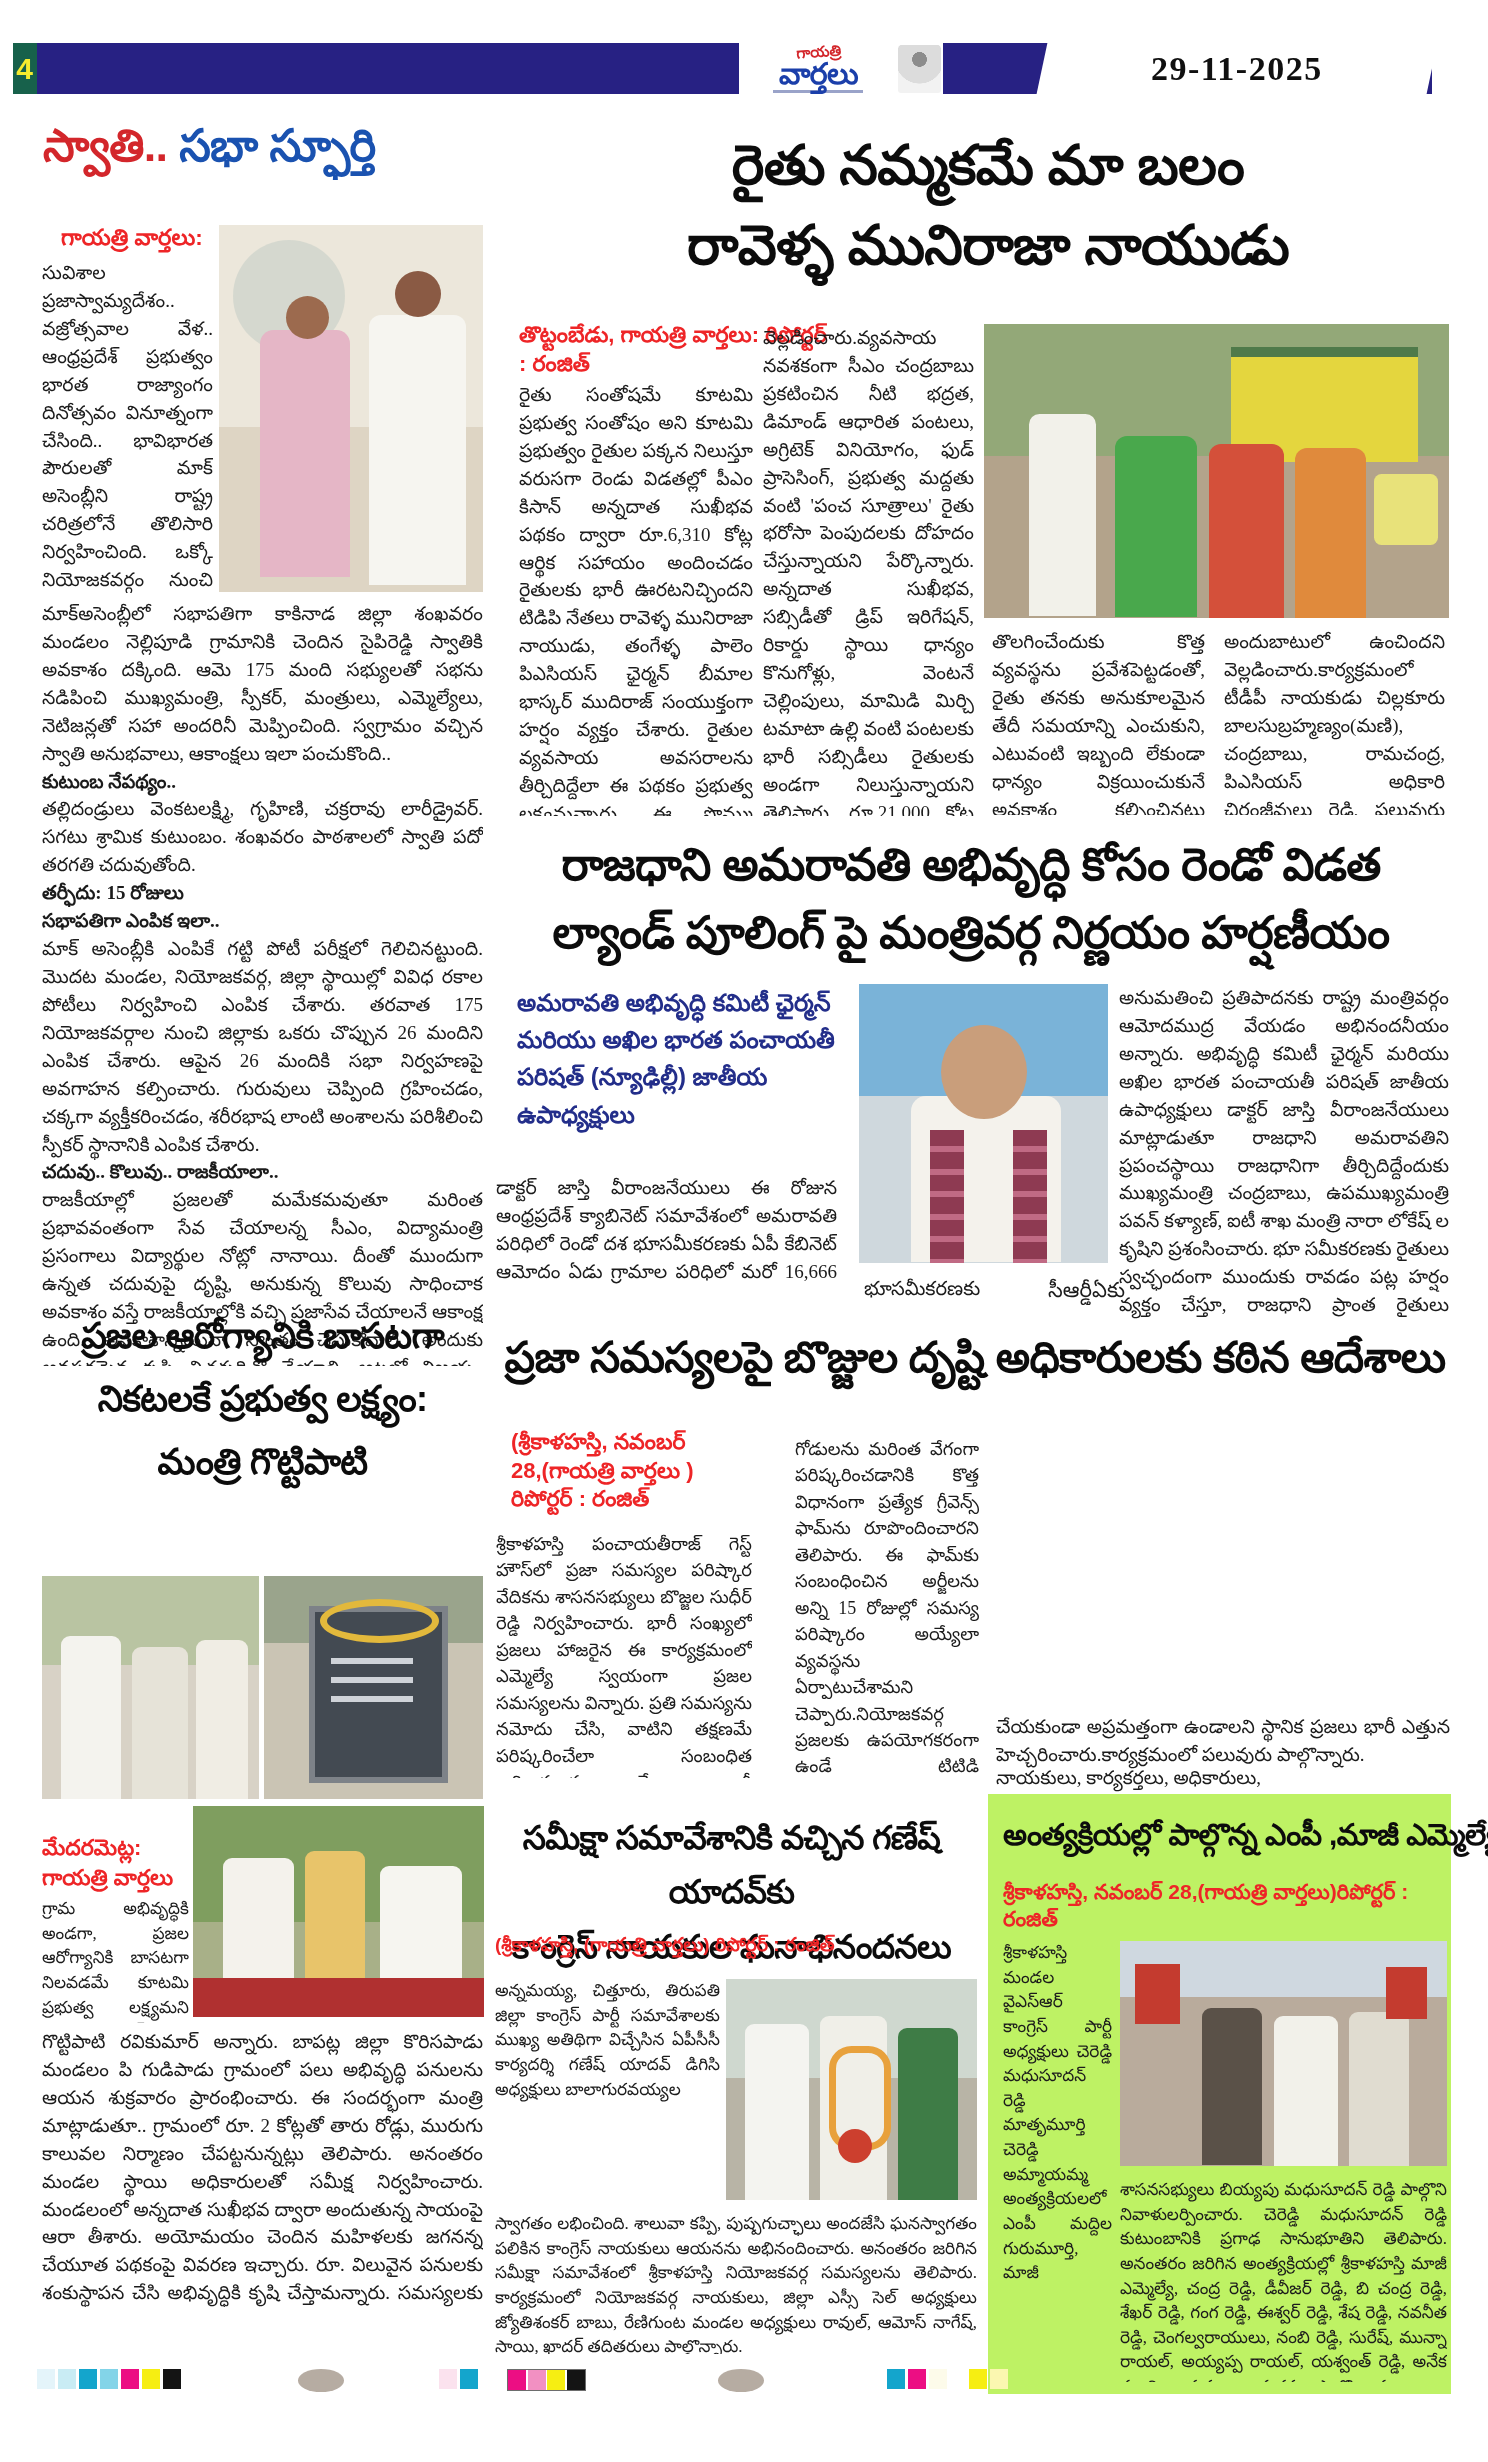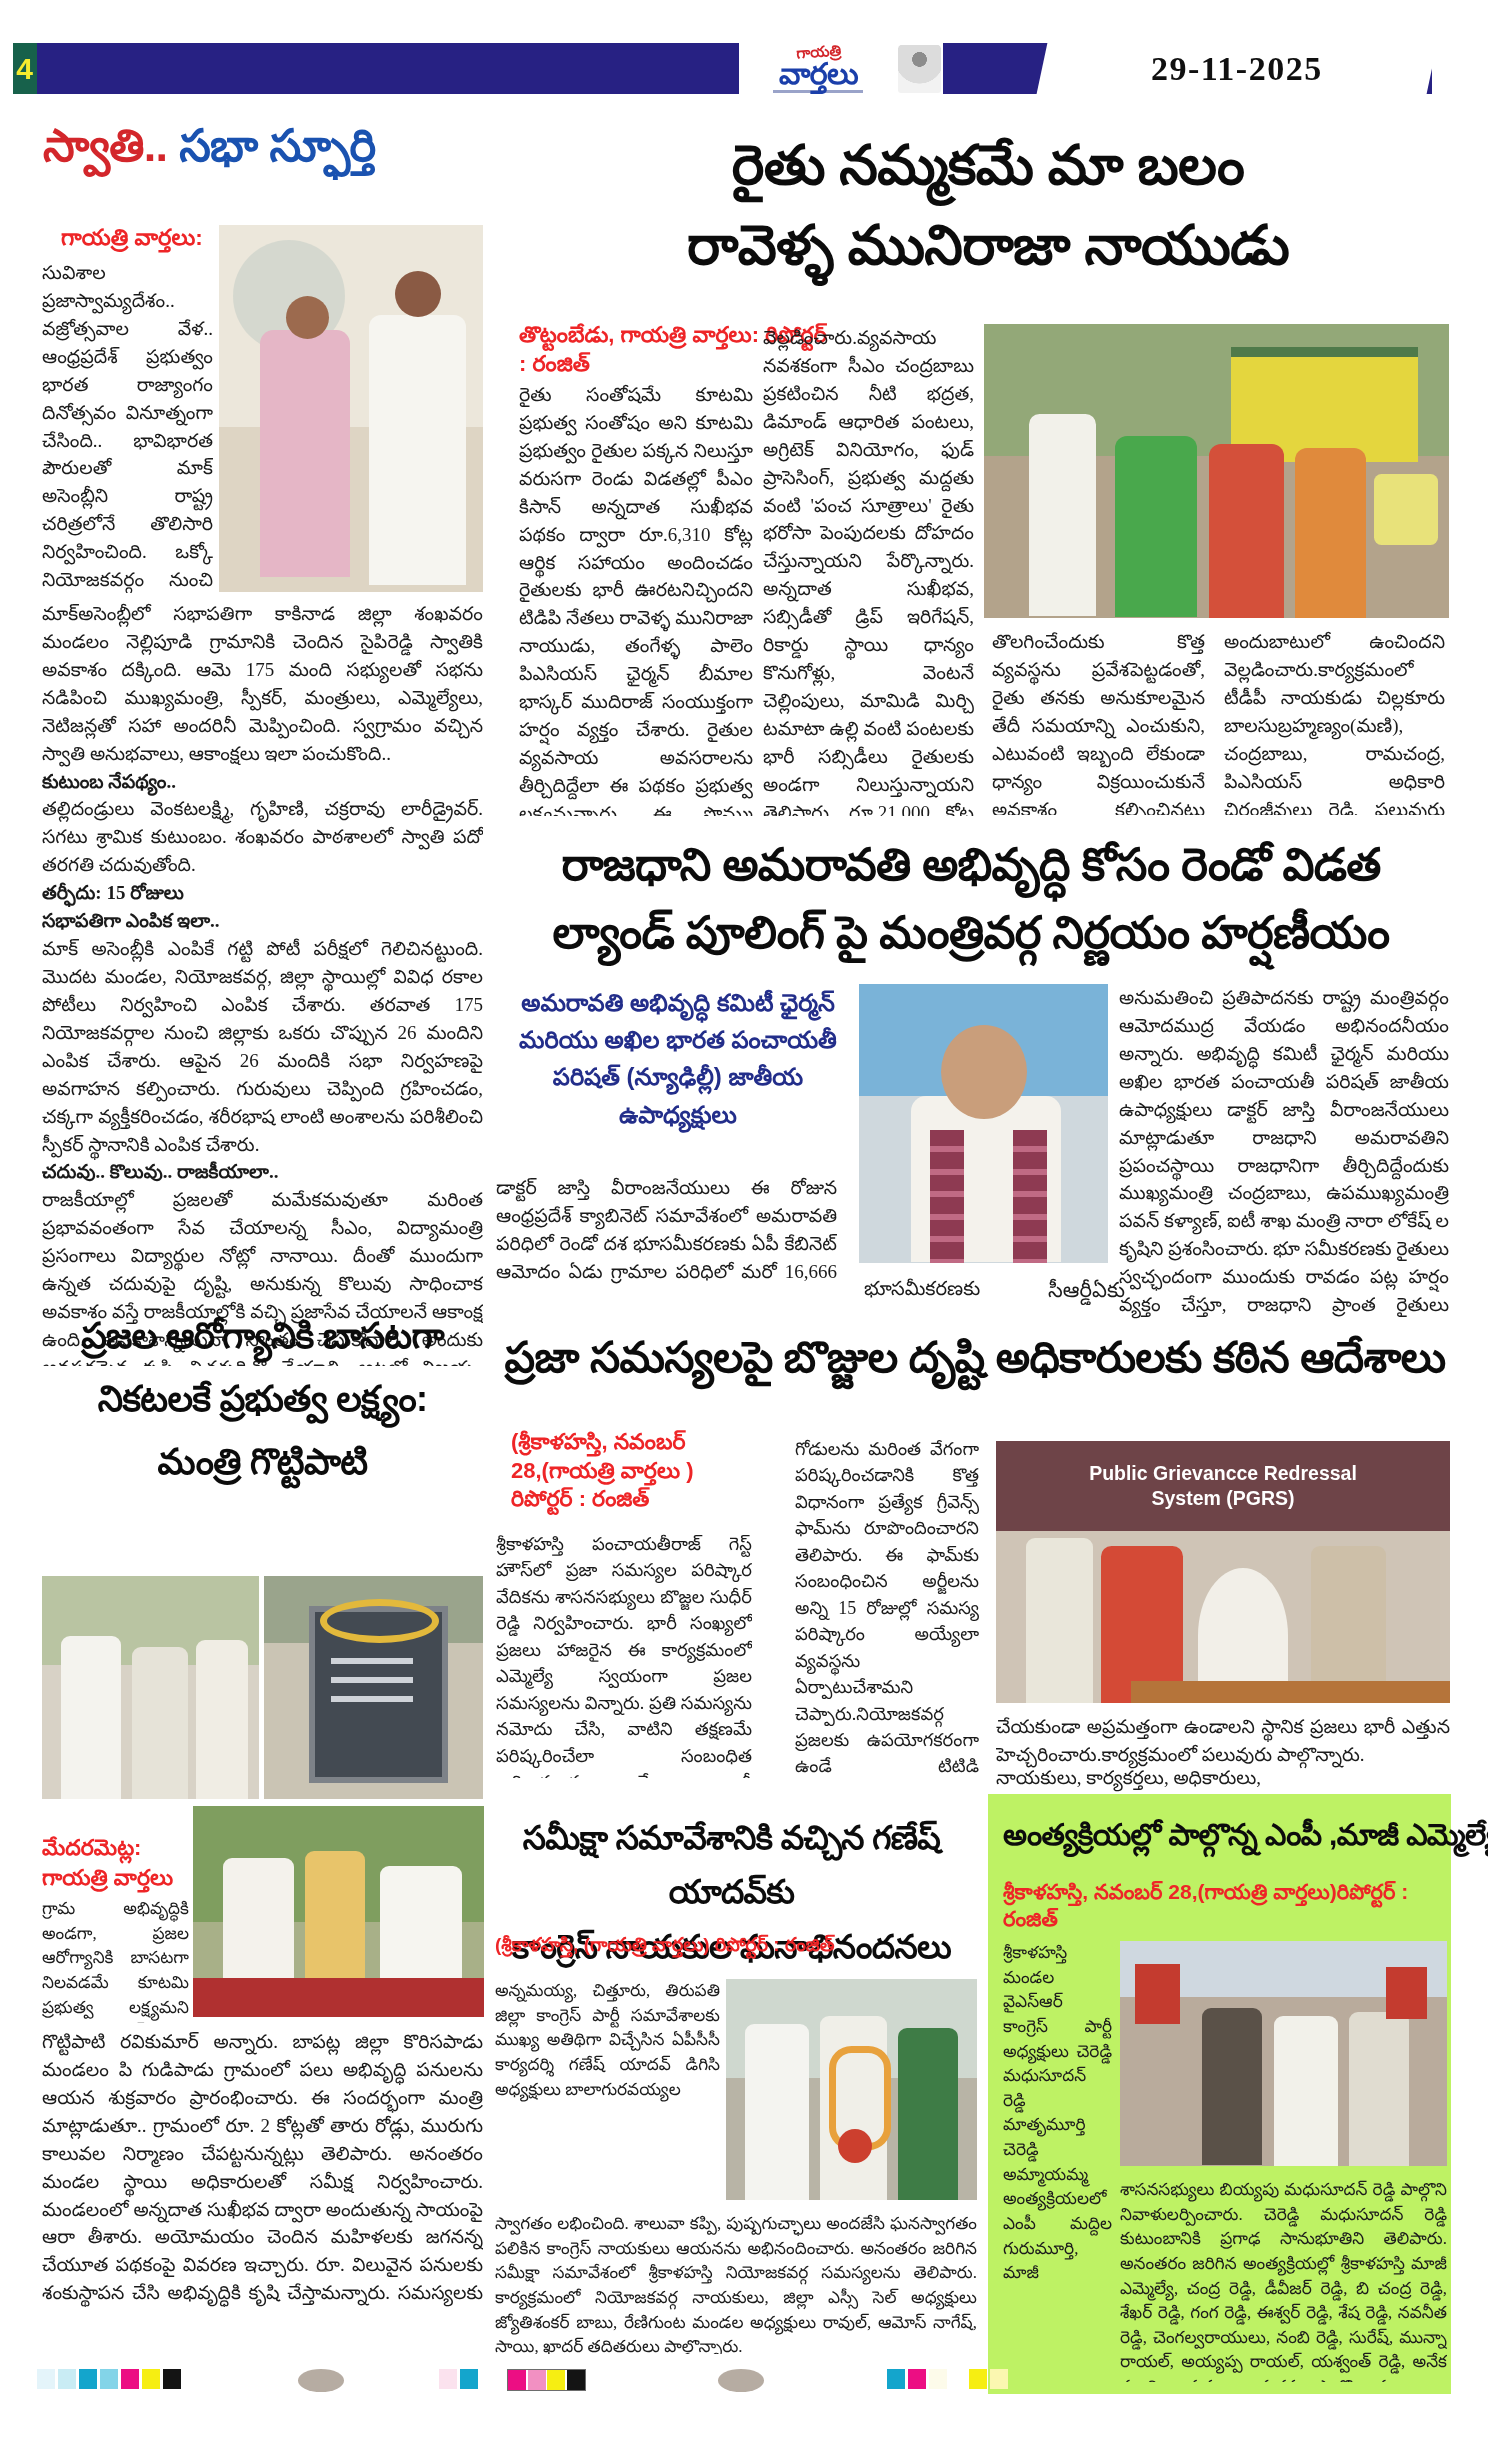--- a/index.html
+++ b/index.html
@@ -86,49 +86,39 @@
     <div class="shape" style="left:390px;top:150px;width:64px;height:71px;border-radius:7.5px;background:#e8e27a;"></div>
   </div>
 
   <div class="abs just body-t" style="left:992px;top:628px;width:213px;height:187px;">తొలగించేందుకు కొత్త వ్యవస్థను ప్రవేశపెట్టడంతో, రైతు తనకు అనుకూలమైన తేదీ సమయాన్ని ఎంచుకుని, ఎటువంటి ఇబ్బంది లేకుండా ధాన్యం విక్రయించుకునే అవకాశం కల్పించినట్లు తెలిపారు. ఇందుకోసం వాట్సాప్ నెంబర్ 7337359375 ను ప్రభుత్వం</div>
   <div class="abs just body-t" style="left:1224px;top:628px;width:221px;height:187px;">అందుబాటులో ఉంచిందని వెల్లడించారు.కార్యక్రమంలో టీడీపీ నాయకుడు చిల్లకూరు బాలసుబ్రహ్మణ్యం(మణి), చంద్రబాబు, రామచంద్ర, పిఎసియస్ అధికారి చిరంజీవులు రెడ్డి, పలువురు రైతులు పాల్గొన్నారు.</div>
 
   <div class="abs headline" style="left:491px;top:831px;width:960px;text-align:center;font-size:45px;line-height:1.5;">
     <div>రాజధాని  అమరావతి అభివృద్ధి కోసం రెండో విడత</div>
     <div>ల్యాండ్ పూలింగ్  పై  మంత్రివర్గ నిర్ణయం హర్షణీయం</div>
   </div>
-  <div class="abs" style="left:517px;top:984px;width:322px;text-align:center;color:#232e8a;font-weight:bold;font-size:24px;line-height:1.55;">అమరావతి అభివృద్ధి కమిటీ ఛైర్మన్ మరియు అఖిల భారత పంచాయతీ పరిషత్ (న్యూఢిల్లీ) జాతీయ ఉపాధ్యక్షులు</div>
+  <div class="abs" style="left:517px;top:984px;width:322px;color:#232e8a;font-weight:bold;font-size:24px;line-height:1.55;">అమరావతి అభివృద్ధి కమిటీ ఛైర్మన్ మరియు అఖిల భారత పంచాయతీ పరిషత్ (న్యూఢిల్లీ) జాతీయ ఉపాధ్యక్షులు</div>
   <div class="abs just body-t" style="left:496px;top:1174px;width:341px;height:114px;">డాక్టర్ జాస్తి వీరాంజనేయులు ఈ రోజున ఆంధ్రప్రదేశ్ క్యాబినెట్ సమావేశంలో అమరావతి పరిధిలో రెండో దశ భూసమీకరణకు ఏపీ కేబినెట్ ఆమోదం ఏడు గ్రామాల పరిధిలో మరో 16,666 ఎకరాల</div>
 
   <div class="photo" style="left:859px;top:984px;width:249px;height:279px;background:linear-gradient(#7ab3d8 0 40%, #cfd8dd 40% 100%);">
     <div class="shape" style="left:52px;top:112px;width:150px;height:166px;border-radius:15px 15px 0 0;background:#f4f2ec;"></div>
     <div class="shape" style="left:82px;top:41px;width:86px;height:94px;border-radius:50%;background:#c99e7b;"></div>
     <div class="shape" style="left:71px;top:146px;width:34px;height:133px;background:repeating-linear-gradient(#8e3a52 0 16.5px, #c06a84 16.5px 22.5px);"></div>
     <div class="shape" style="left:154px;top:146px;width:34px;height:133px;background:repeating-linear-gradient(#8e3a52 0 16.5px, #c06a84 16.5px 22.5px);"></div>
   </div>
   <div class="abs body-t" style="left:864px;top:1275px;font-size:19.5px;">భూసమీకరణకు</div>
   <div class="abs body-t" style="left:1048px;top:1275px;font-size:21px;">సీఆర్డీఏకు</div>
 
   <div class="abs just body-t" style="left:1119px;top:984px;width:330px;height:336px;">అనుమతించి ప్రతిపాదనకు రాష్ట్ర మంత్రివర్గం ఆమోదముద్ర వేయడం అభినందనీయం అన్నారు. అభివృద్ధి కమిటీ ఛైర్మన్ మరియు అఖిల భారత పంచాయతీ పరిషత్ జాతీయ ఉపాధ్యక్షులు డాక్టర్ జాస్తి వీరాంజనేయులు మాట్లాడుతూ రాజధాని అమరావతిని ప్రపంచస్థాయి రాజధానిగా తీర్చిదిద్దేందుకు ముఖ్యమంత్రి చంద్రబాబు, ఉపముఖ్యమంత్రి పవన్ కళ్యాణ్, ఐటీ శాఖ మంత్రి నారా లోకేష్ ల కృషిని ప్రశంసించారు. భూ సమీకరణకు రైతులు స్వచ్ఛందంగా ముందుకు రావడం పట్ల హర్షం వ్యక్తం చేస్తూ, రాజధాని ప్రాంత రైతులు సహకరించాలని విజ్ఞప్తి చేశారు.</div>
 
   <div class="abs headline" style="left:495px;top:1333px;width:960px;text-align:center;font-size:43px;white-space:nowrap;">ప్రజా సమస్యలపై బొజ్జుల దృష్టి అధికారులకు కఠిన ఆదేశాలు</div>
   <div class="abs byline" style="left:511px;top:1428px;width:210px;">(శ్రీకాళహస్తి, నవంబర్ 28,(గాయత్రి వార్తలు ) రిపోర్టర్ : రంజిత్</div>
   <div class="abs just body-t" style="left:496px;top:1531px;width:256px;height:247px;font-size:18px;">శ్రీకాళహస్తి పంచాయతీరాజ్ గెస్ట్ హౌస్‌లో ప్రజా సమస్యల పరిష్కార వేదికను శాసనసభ్యులు బొజ్జల సుధీర్ రెడ్డి నిర్వహించారు. భారీ సంఖ్యలో ప్రజలు హాజరైన ఈ కార్యక్రమంలో ఎమ్మెల్యే స్వయంగా ప్రజల సమస్యలను విన్నారు. ప్రతి సమస్యను నమోదు చేసి, వాటిని తక్షణమే పరిష్కరించేలా సంబంధిత అధికారులకు ఆదేశాలు జారీ చేశారు.ఈ సందర్భంగా మాట్లాడిన బొజ్జుల సుధీర్ రెడ్డి , ప్రజల</div>
   <div class="abs just body-t" style="left:795px;top:1436px;width:184px;height:343px;font-size:18px;">గోడులను మరింత వేగంగా పరిష్కరించడానికి కొత్త విధానంగా ప్రత్యేక గ్రీవెన్స్ ఫామ్‌ను రూపొందించారని తెలిపారు. ఈ ఫామ్‌కు సంబంధించిన అర్జీలను అన్ని 15 రోజుల్లో సమస్య పరిష్కారం అయ్యేలా వ్యవస్థను ఏర్పాటుచేశామని చెప్పారు.నియోజకవర్గ ప్రజలకు ఉపయోగకరంగా ఉండే టిటిడి కళ్యాణమండపం విషయం పట్ల సంతోషం వ్యక్తం చేశారు. సోషల్ మీడియాలో తిరుగుతున్న ఫేక్ న్యూస్, నకిలీ యాప్‌లను గుర్తించి డౌన్లోడ్</div>
 
-  <div class="photo" style="left:996px;top:1441px;width:454px;height:262px;background:#cfc4b6;">
-    <div class="shape" style="left:0;top:0;width:454px;height:90px;background:#6e4448;display:flex;align-items:center;justify-content:center;">
-      <span style="color:#ffffff;font-weight:bold;font-size:19.5px;text-align:center;width:70%;line-height:1.3;">Public Grievancce Redressal System (PGRS)</span>
-    </div>
-    <div class="shape" style="left:30px;top:97px;width:67px;height:165px;border-radius:9px 9px 0 0;background:#e9e6da;"></div>
-    <div class="shape" style="left:105px;top:105px;width:82px;height:157px;border-radius:10.5px 10.5px 0 0;background:#d44a36;"></div>
-    <div class="shape" style="left:202px;top:127px;width:90px;height:135px;border-radius:50% 50% 0 0;background:#f2efe8;"></div>
-    <div class="shape" style="left:315px;top:105px;width:75px;height:157px;border-radius:9px 9px 0 0;background:#cdbfa8;"></div>
-    <div class="shape" style="left:135px;top:240px;width:319px;height:22.5px;background:#b5743a;"></div>
-  </div>
   <div class="abs just body-t" style="left:996px;top:1713px;width:454px;height:60px;">చేయకుండా అప్రమత్తంగా ఉండాలని స్థానిక ప్రజలు భారీ ఎత్తున హెచ్చరించారు.కార్యక్రమంలో పలువురు  పాల్గొన్నారు.</div>
   <div class="abs body-t" style="left:996px;top:1764px;width:315px;">నాయకులు,  కార్యకర్తలు,  అధికారులు,</div>
 
   <div class="abs headline" style="left:42px;top:1304px;width:441px;text-align:center;font-size:36px;line-height:1.75;">
     <div>ప్రజల ఆరోగ్యానికి బాసటగా</div>
     <div>నికటలకే ప్రభుత్వ లక్ష్యం:</div>
     <div>మంత్రి గొట్టిపాటి</div>
   </div>
 
   <div class="photo" style="left:42px;top:1576px;width:217px;height:223px;background:linear-gradient(#b9c4a2 0 40%, #d8d2c6 40% 100%);">

